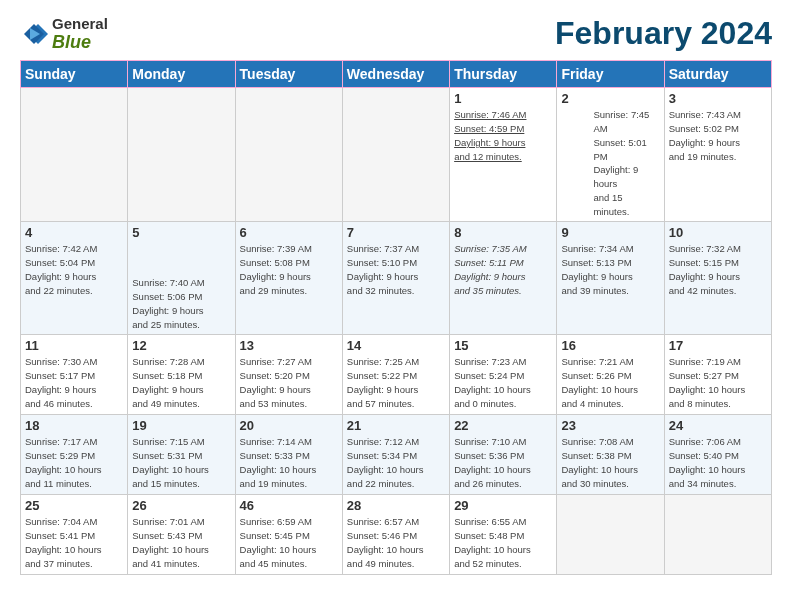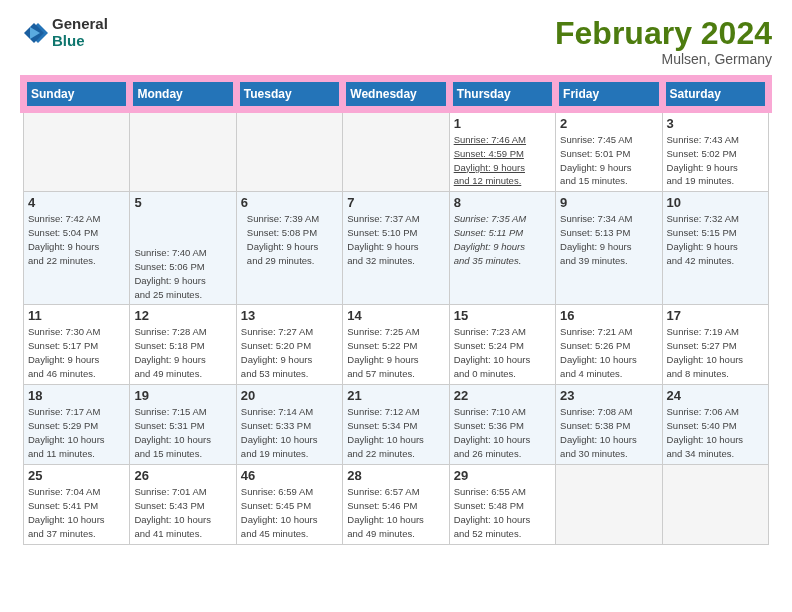--- a/index.html
+++ b/index.html
@@ -30,54 +30,55 @@
       display: flex;
       flex-direction: column;
       line-height: 1.1;
     }
     .logo-general {
       font-size: 15px;
       font-weight: bold;
       color: #333;
     }
     .logo-blue {
-      font-size: 15px;
-      font-weight: bold;
-      color: #0f766e;
+      font-size: 18px;
+      font-weight: bold;
+      color: #4d7c0f;
+      font-style: italic;
     }
     .logo-icon {
       width: 28px;
       height: 28px;
     }
     .title-block {
       text-align: right;
     }
     .cal-title {
       font-size: 32px;
       font-weight: bold;
-      color: #4d7c0f;
+      color: #0c4a6e;
       line-height: 1.1;
     }
     .cal-subtitle {
       font-size: 14px;
       color: #555;
     }
     .calendar {
       width: 100%;
       border-collapse: collapse;
       border: 1px solid #ccc;
     }
     .calendar th {
       background: #2474b8;
       color: #fff;
-      font-size: 12px;
+      font-size: 14px;
       font-weight: bold;
       padding: 5px 4px;
       text-align: left;
-      border: 7px solid #f9a8d4;
+      border: 1px solid #f9a8d4;
     }
     .calendar td {
       border: 1px solid #ccc;
       vertical-align: top;
       padding: 3px 4px;
       width: calc(100% / 7);
       height: 80px;
       font-size: 10px;
       color: #333;
       background: #fff;
@@ -112,21 +113,20 @@
         <polygon points="14,4 24,14 14,24 4,14" fill="#1a5fa0"></polygon>
         <polygon points="10,8 20,14 10,20" fill="#5aaae0"></polygon>
       </svg>
       <div class="logo-text">
         <span class="logo-general">General</span>
         <span class="logo-blue">Blue</span>
       </div>
     </div>
     <div class="title-block">
       <div class="cal-title">February 2024</div>
-      <div class="cal-subtitle">Mulsen, Germany</div>
     </div>
   </div>
 
   <table class="calendar">
     <thead>
       <tr>
         <th>Sunday</th>
         <th>Monday</th>
         <th>Tuesday</th>
         <th>Wednesday</th>
@@ -143,21 +143,21 @@
           <td class="empty"></td>
           <td>
             <span class="day-num">1</span>
             <div class="day-info" style="white-space: pre-line; text-decoration: underline;">Sunrise: 7:46 AM
 Sunset: 4:59 PM
 Daylight: 9 hours
 and 12 minutes.</div>
           </td>
           <td>
             <span class="day-num">2</span>
-            <div class="day-info" style="white-space: pre-line;">Sunrise: 7:45 AM
+            <div class="day-info" style="white-space: pre-line; margin-left: 32px;">Sunrise: 7:45 AM
 Sunset: 5:01 PM
 Daylight: 9 hours
 and 15 minutes.</div>
           </td>
           <td>
             <span class="day-num">3</span>
             <div class="day-info" style="white-space: pre-line;">Sunrise: 7:43 AM
 Sunset: 5:02 PM
 Daylight: 9 hours
 and 19 minutes.</div>
@@ -173,21 +173,21 @@
           </td>
           <td>
             <span class="day-num">5</span>
             <div class="day-info" style="white-space: pre-line; margin-top: 36px;">Sunrise: 7:40 AM
 Sunset: 5:06 PM
 Daylight: 9 hours
 and 25 minutes.</div>
           </td>
           <td>
             <span class="day-num">6</span>
-            <div class="day-info" style="white-space: pre-line; margin-left: 6px;">Sunrise: 7:39 AM
+            <div class="day-info" style="white-space: pre-line;">Sunrise: 7:39 AM
 Sunset: 5:08 PM
 Daylight: 9 hours
 and 29 minutes.</div>
           </td>
           <td>
             <span class="day-num">7</span>
             <div class="day-info" style="white-space: pre-line;">Sunrise: 7:37 AM
 Sunset: 5:10 PM
 Daylight: 9 hours
 and 32 minutes.</div>

